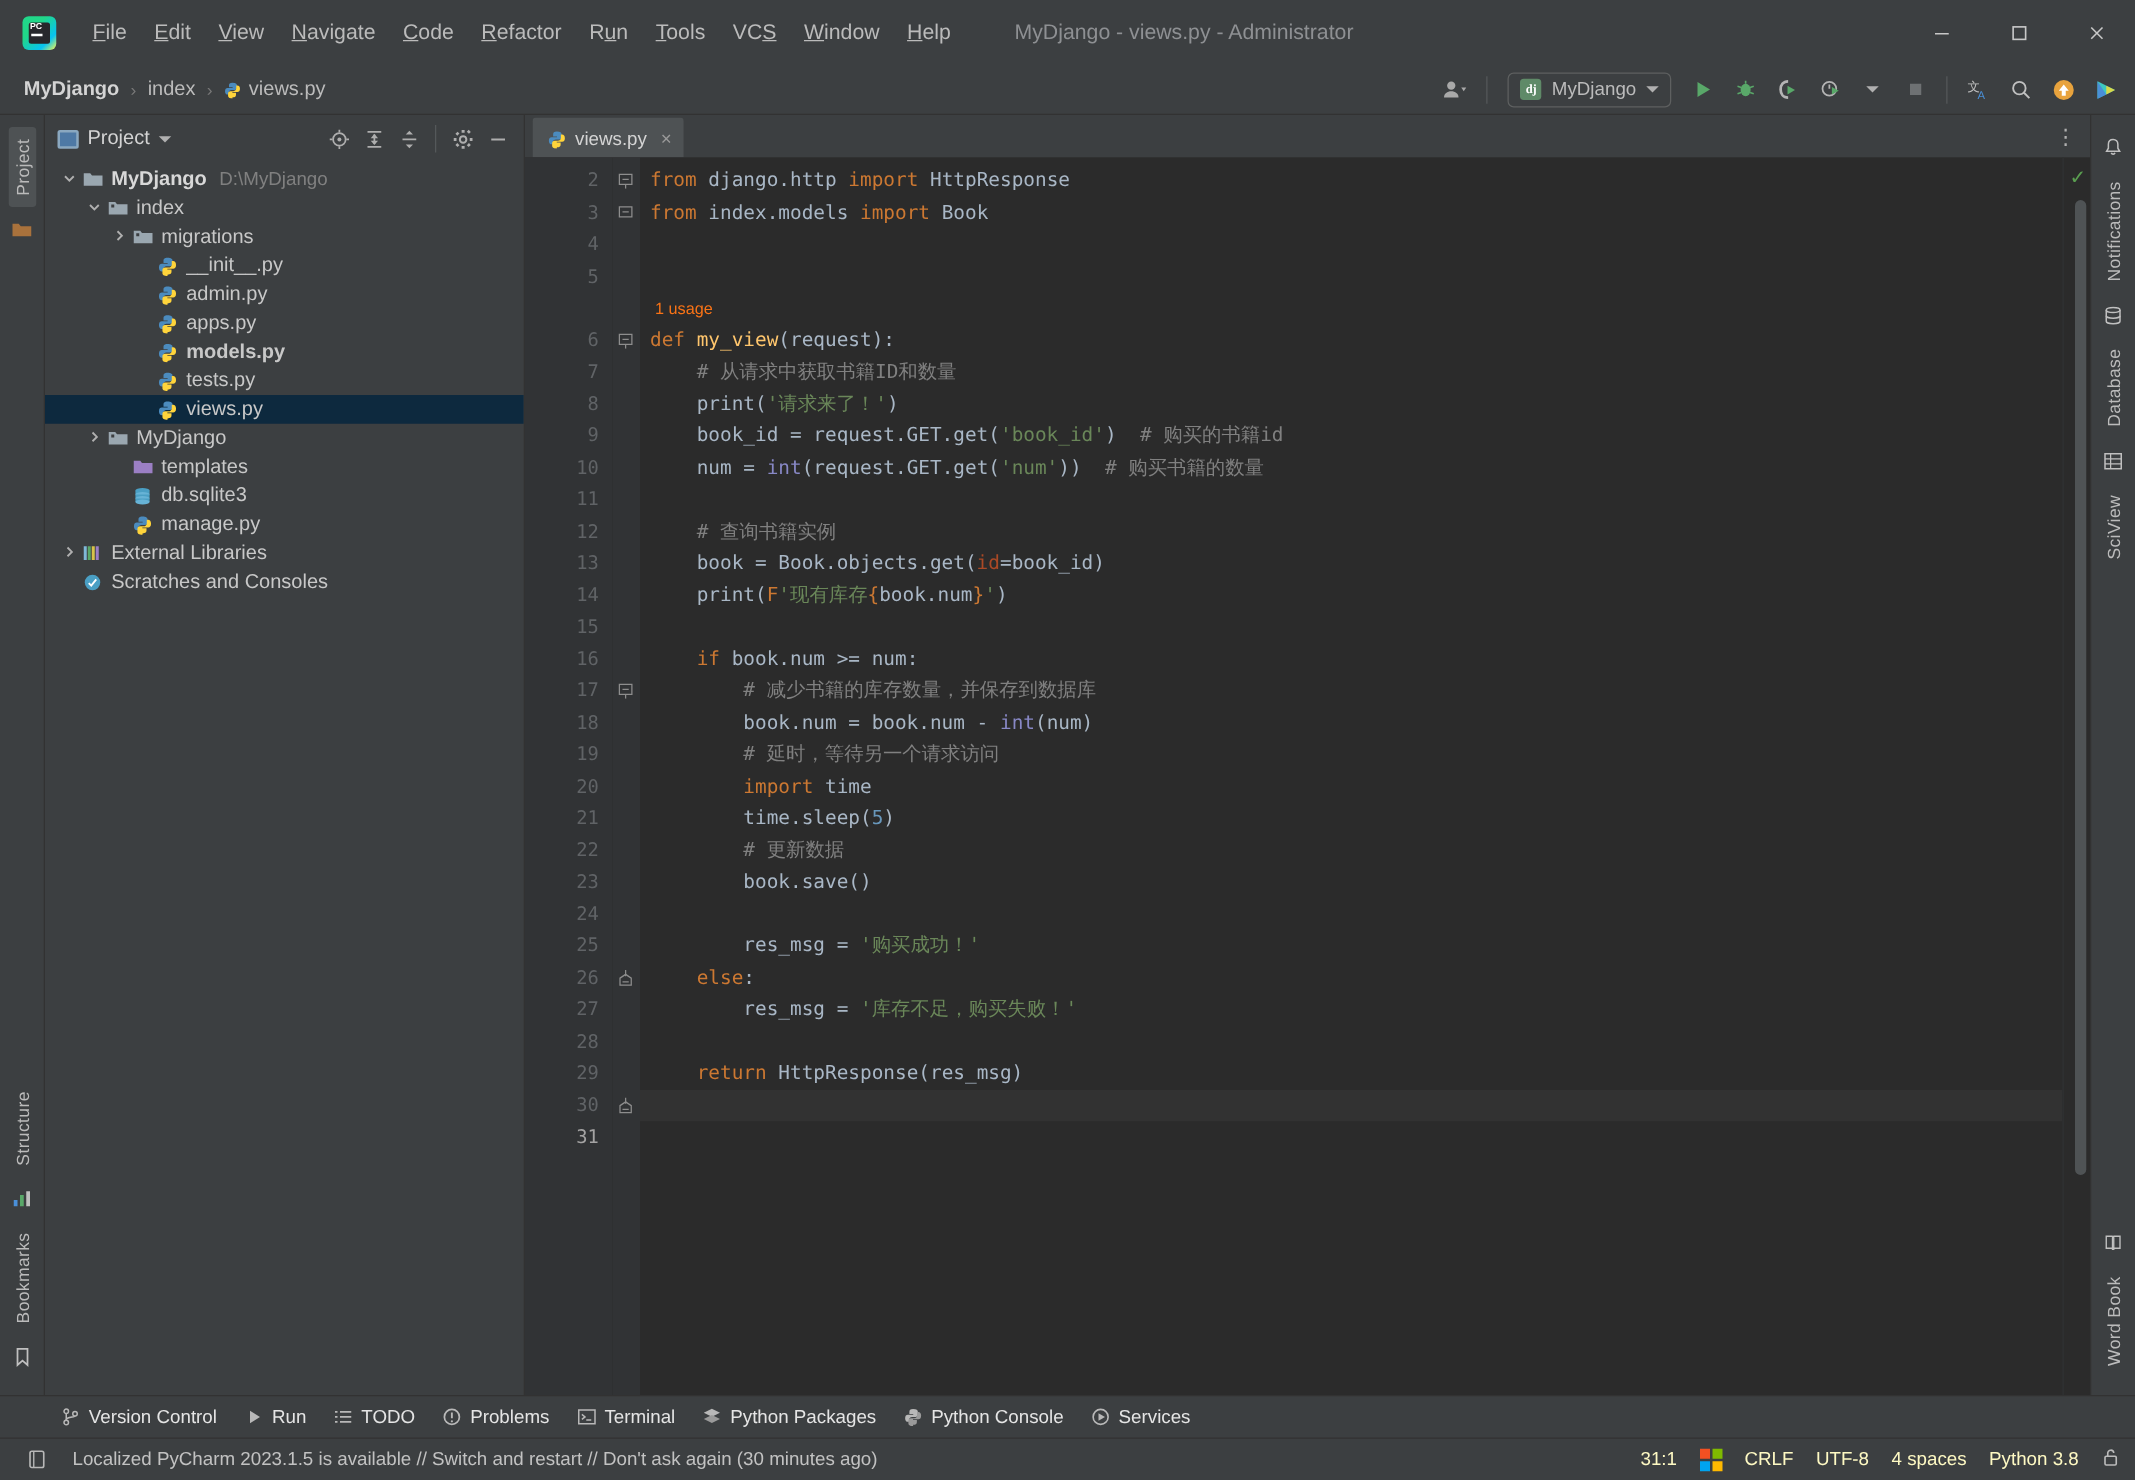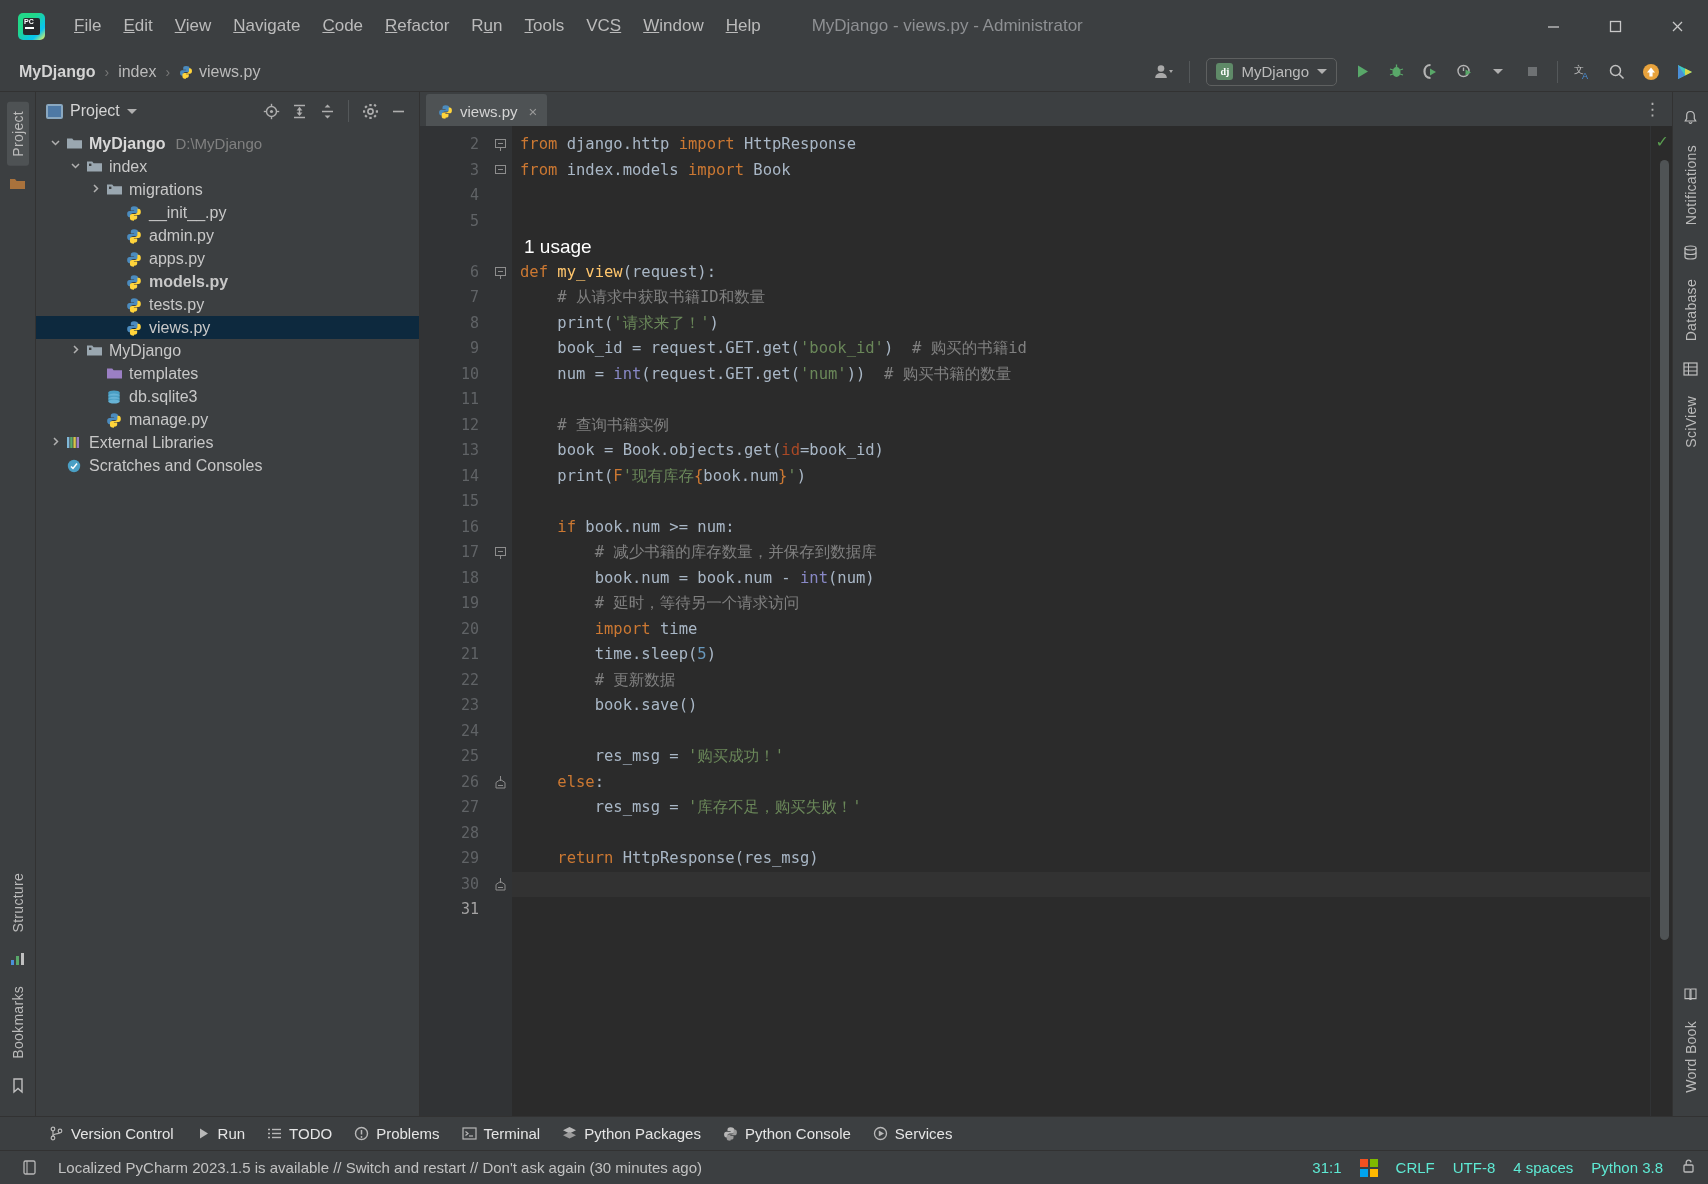--- a/index.html
+++ b/index.html
@@ -207,21 +207,21 @@
     background: #2b2b2b; overflow: hidden;
   }
   .cline {
     height: 25.5px; line-height: 25.5px;
     font-family: "DejaVu Sans Mono", monospace; font-size: 15.5px;
     white-space: pre; color: #a9b7c6; padding-left: 8px;
   }
   .cline.current { background: #323232; }
   .usage-note {
     height: 25.5px; line-height: 25.5px; padding-left: 12px;
-    color: #ffffff; font-size: 19px;
+    color: #f97316; font-size: 13px;
     font-family: "Liberation Sans", sans-serif;
   }
   .kw   { color: #cc7832; }
   .fn   { color: #ffc66d; }
   .str  { color: #6a8759; }
   .num  { color: #6897bb; }
   .cmt  { color: #808080; }
   .bi   { color: #8888c6; }
   .kwarg{ color: #aa4926; }
   .brc  { color: #cc7832; }
@@ -269,21 +269,21 @@
     white-space: nowrap;
   }
 
   .statusbar {
     height: 34px; flex: 0 0 34px; background: #3c3f41;
     display: flex; align-items: center; padding: 0 12px 0 14px;
     border-top: 1px solid #323232;
   }
   .sb-msg { color: #c2c2c2; font-size: 15px; margin-left: 14px; }
   .sb-right { margin-left: auto; display: flex; align-items: center; gap: 18px; }
-  .sb-item { color: #5eead4; font-size: 15px; white-space: nowrap; }
+  .sb-item { color: #fef9c3; font-size: 15px; white-space: nowrap; }
   .ms-logo { display: grid; grid-template-columns: 8px 8px; grid-gap: 2px; }
   .ms-logo i { width: 8px; height: 8px; display: block; }
 </style>
 </head>
 <body>
 
 <div class="app">
 
   <div class="titlebar">
     <div class="pc-logo">

